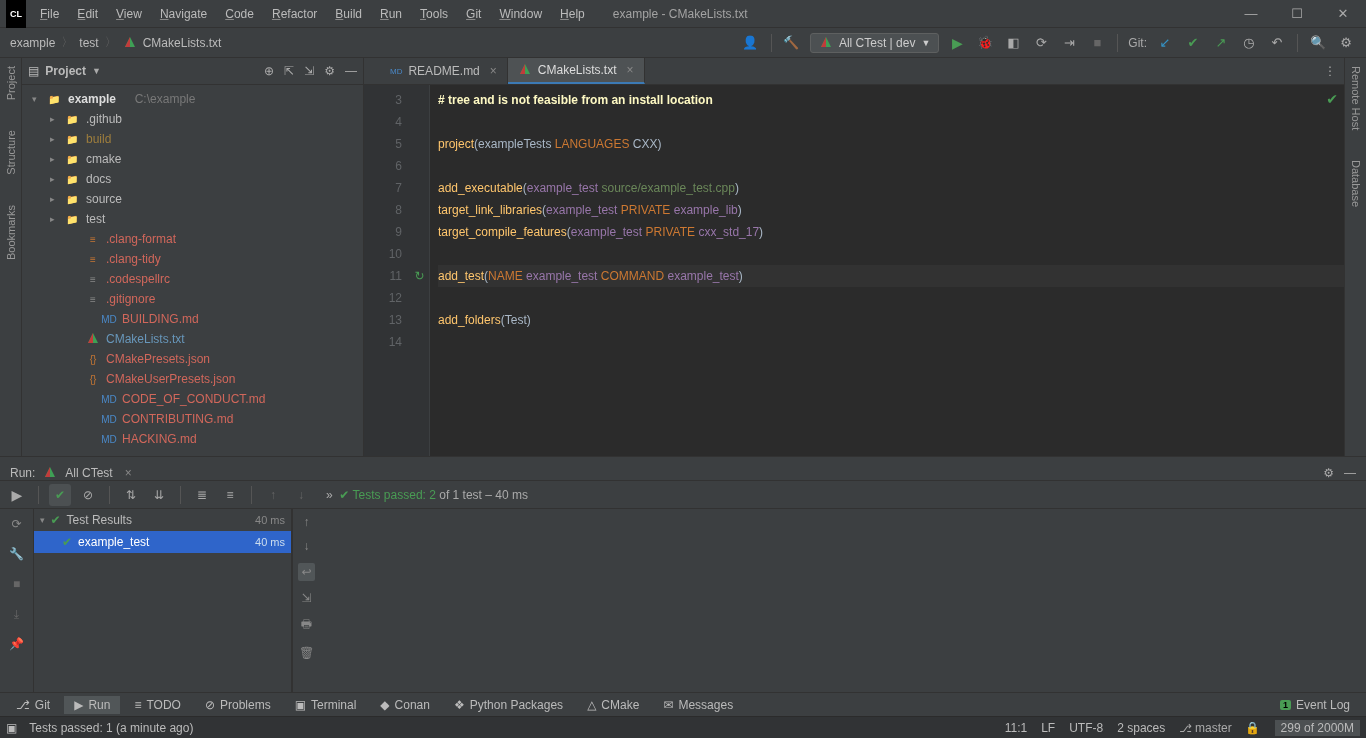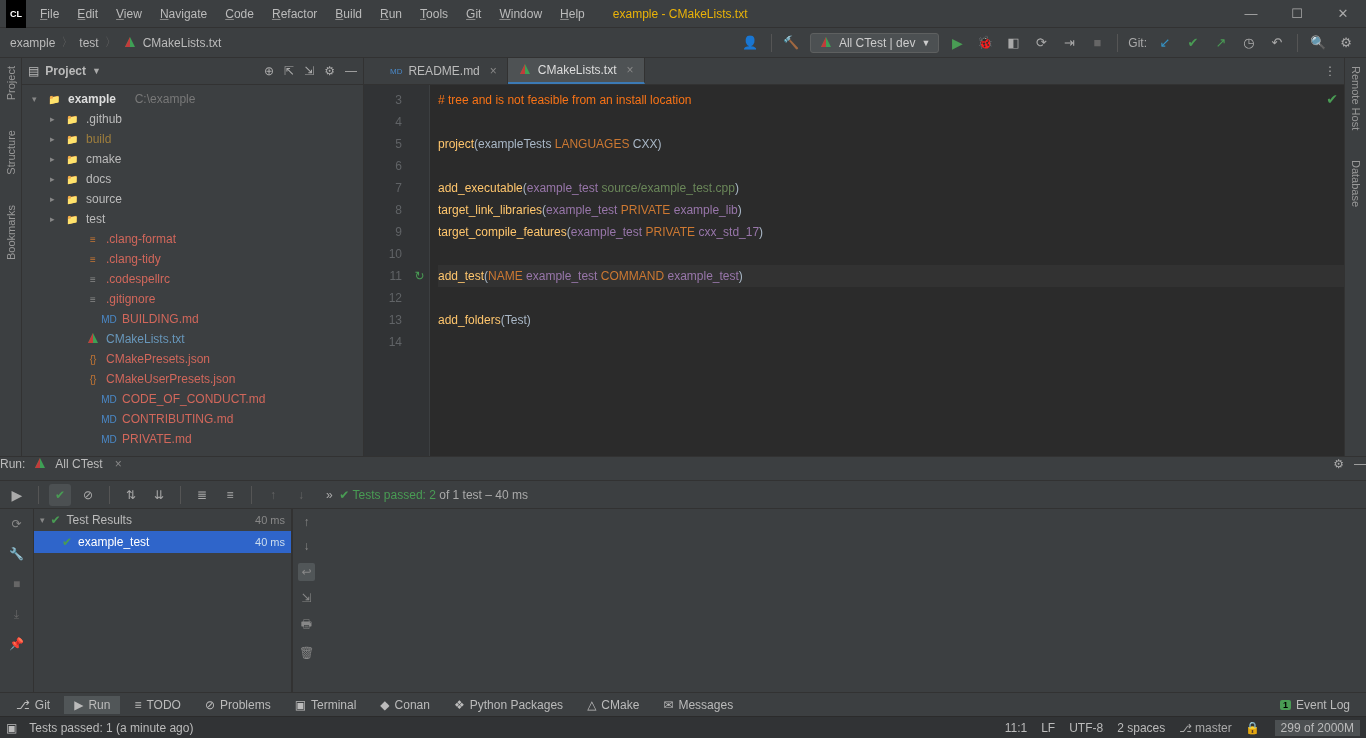--- a/index.html
+++ b/index.html
@@ -5,21 +5,21 @@
 * { margin: 0; padding: 0; box-sizing: border-box; font-family: "Segoe UI", Arial, sans-serif; font-size: 12px; user-select: none; }
 html, body { width: 1366px; height: 738px; overflow: hidden; background: #2b2b2b; color: #bbb; }
 .root { display: flex; flex-direction: column; width: 100%; height: 100%; background: #3c3f41; }
 
 
 .titlebar { height: 28px; display: flex; align-items: center; background: #3c3f41; border-bottom: 1px solid #323232; }
 .app-icon { width: 20px; height: 36px; margin: 0 6px; background: #000; color: #fff; border-radius: 3px; font-size: 9px; font-weight: bold; display: flex; align-items: center; justify-content: center; }
 .menu { display: flex; gap: 2px; }
 .menu span { padding: 4px 8px; color: #bbb; cursor: default; }
 .menu span u { text-decoration: underline; text-decoration-color: #888; }
-.title-text { margin-left: 20px; color: #eab308; font-size: 12px; }
+.title-text { margin-left: 20px; color: #a3a3a3; font-size: 12px; }
 .win-controls { margin-left: auto; display: flex; }
 .win-controls div { width: 46px; height: 28px; display: flex; align-items: center; justify-content: center; color: #aaa; font-size: 13px; }
 
 
 .navrow { height: 30px; display: flex; align-items: center; background: #3c3f41; border-bottom: 1px solid #323232; padding: 0 10px; }
 .crumbs { display: flex; align-items: center; gap: 6px; color: #bbb; }
 .crumbs .sep { color: #666; }
 .toolbar-right { margin-left: auto; display: flex; align-items: center; gap: 8px; }
 .tb-icon { width: 20px; height: 20px; display: flex; align-items: center; justify-content: center; color: #aaa; font-size: 13px; }
 .tb-sep { width: 1px; height: 18px; background: #555; margin: 0 2px; }
@@ -69,27 +69,27 @@
 .gutter .gl { height: 22px; }
 .gut-extra { width: 20px; background: #313335; border-right: 1px solid #3c3f41; padding-top: 4px; }
 .gut-extra .mk { height: 22px; display: flex; align-items: center; justify-content: center; color: #499c54; font-size: 12px; }
 .code { flex: 1; padding: 4px 0 4px 8px; line-height: 22px; color: #a9b7c6; white-space: pre; }
 .code .ln { height: 22px; }
 .code .cur { background: #323232; }
 .kw { color: #cc7832; }
 .id { color: #9876aa; }
 .str { color: #6a8759; }
 .fn { color: #ffc66d; }
-.cmt { color: #f97316; }
+.cmt { color: #fef9c3; font-weight: bold; }
 .pun { color: #a9b7c6; }
 .editor-ok { position: absolute; top: 6px; right: 6px; color: #499c54; font-size: 14px; }
 
 
 .run-panel { height: 236px; background: #3c3f41; display: flex; flex-direction: column; border-top: 1px solid #323232; }
-.run-header { height: 24px; display: flex; align-items: flex-start; padding: 0 0; gap: 8px; border-bottom: 1px solid #323232; }
+.run-header { height: 24px; display: flex; align-items: flex-end; padding: 0 10px; gap: 8px; border-bottom: 1px solid #323232; }
 .run-header .rh-title { color: #bbb; }
 .run-header .rh-icons { margin-left: auto; display: flex; gap: 10px; color: #aaa; }
 .run-toolbar { height: 28px; display: flex; align-items: center; padding: 0 6px; gap: 6px; border-bottom: 1px solid #323232; }
 .rt-btn { width: 22px; height: 22px; display: flex; align-items: center; justify-content: center; color: #aaa; }
 .rt-sep { width: 1px; height: 18px; background: #555; margin: 0 4px; }
 .rt-msg { margin-left: 8px; font-size: 12px; color: #aaa; }
 .rt-msg .ok { color: #499c54; }
 .run-body { flex: 1; display: flex; min-height: 0; }
 .run-left { width: 34px; background: #3c3f41; display: flex; flex-direction: column; align-items: center; gap: 8px; padding-top: 4px; border-right: 1px solid #323232; }
 .run-tree { width: 258px; background: #3c3f41; border-right: 1px solid #323232; }
@@ -282,21 +282,21 @@
             <span class="file-red">CODE_OF_CONDUCT.md</span>
           </div>
           <div class="tree-row indent2">
             <span class="arrow"></span>
             <span class="ticon icon-md">MD</span>
             <span class="file-red">CONTRIBUTING.md</span>
           </div>
           <div class="tree-row indent2">
             <span class="arrow"></span>
             <span class="ticon icon-md">MD</span>
-            <span class="file-red">PRIVATE.md</span>
+            <span class="file-red">HACKING.md</span>
           </div>
         </div>
     </div>
 
     <div class="editor-region">
       <div class="tabs" id="tabs">
       <div class="tab">
             <span class="ticon icon-md">MD</span>
             <span>README.md</span>
             <span class="close">×</span>

